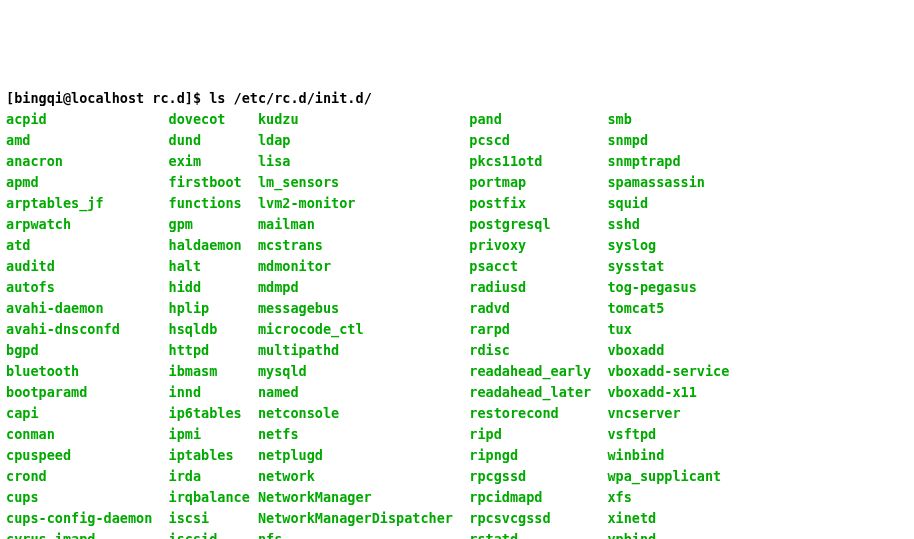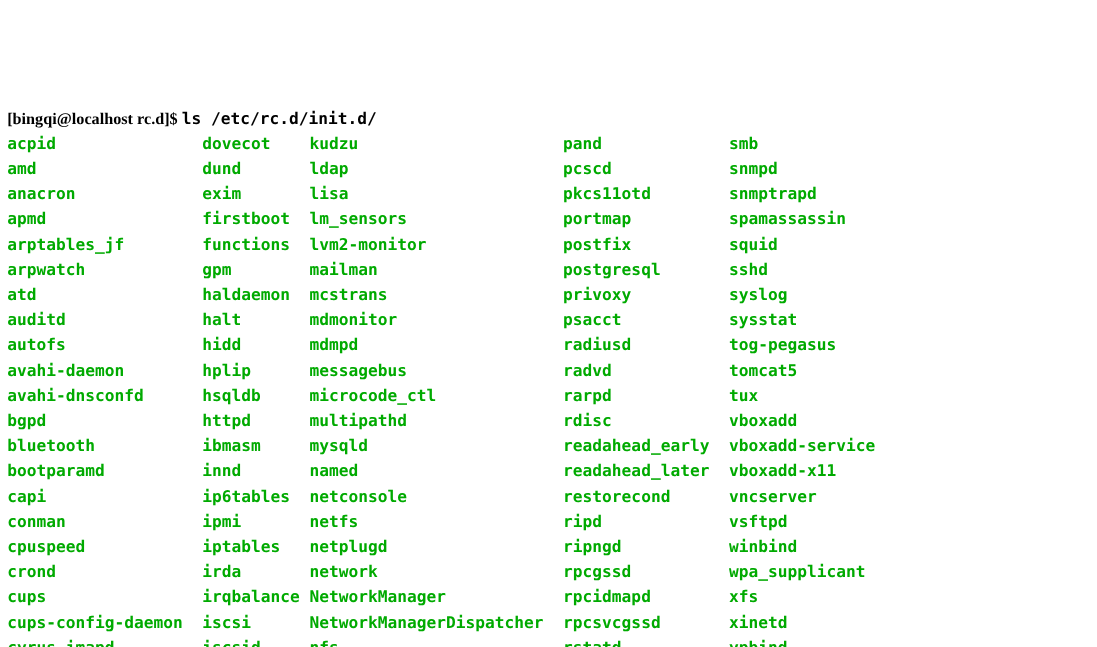--- a/index.html
+++ b/index.html
@@ -12,21 +12,20 @@
       font-family: "DejaVu Sans Mono", "Liberation Mono", "Courier New", monospace;
       font-size: 13.5px;
       line-height: 21px;
       padding: 4px 6px;
       white-space: pre;
       width: 914px;
     }
     .prompt {
       color: #000000;
       font-weight: bold;
-      font-family: Liberation Serif, serif;
     }
     .cmd {
       color: #000000;
       font-weight: bold;
     }
     .ls-entry {
       color: #00aa00;
       font-weight: bold;
     }
     .row {

